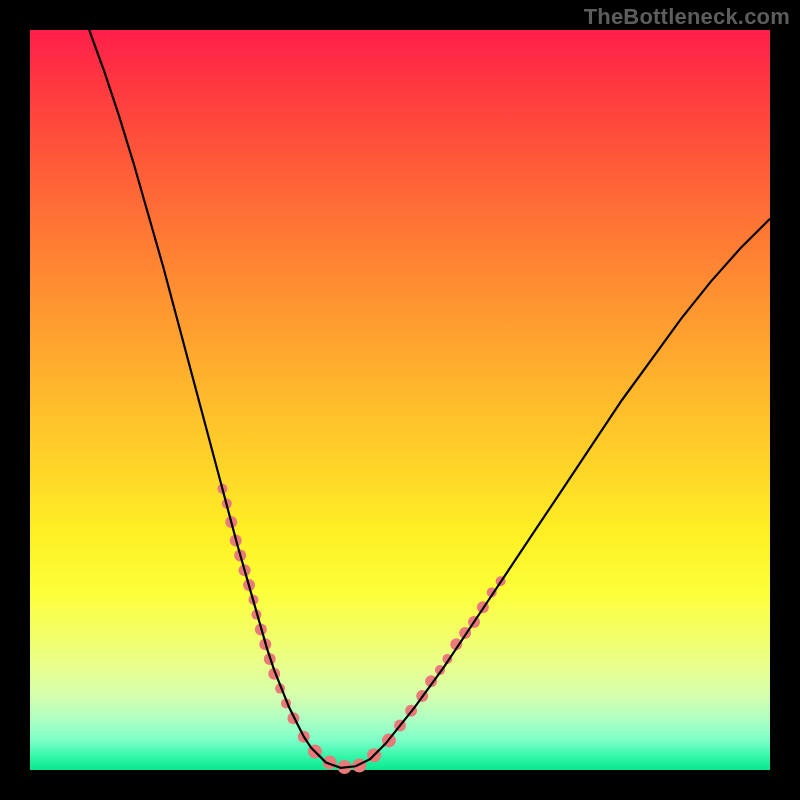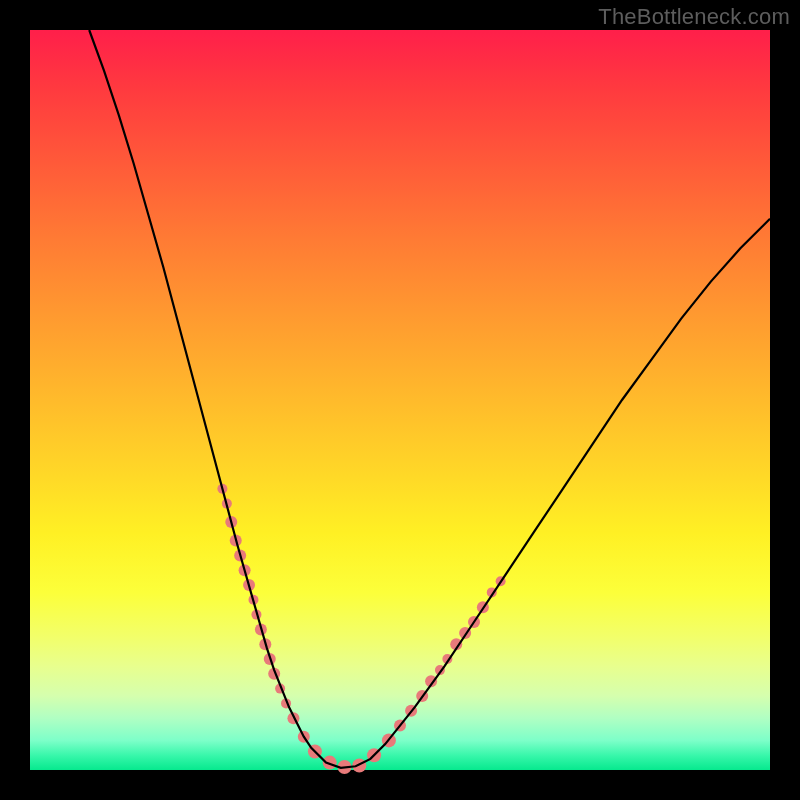--- a/index.html
+++ b/index.html
@@ -16,21 +16,21 @@
     width: 800px;
     height: 800px;
     background: #000;
   }
   .watermark {
     position: absolute;
     top: 4px;
     right: 10px;
     color: #5d5d5d;
     font-size: 22px;
-    font-weight: 400;
+    font-weight: 700;
     letter-spacing: 0.2px;
     z-index: 10;
   }
   .plot {
     position: absolute;
     left: 30px;
     top: 30px;
     width: 740px;
     height: 740px;
     

